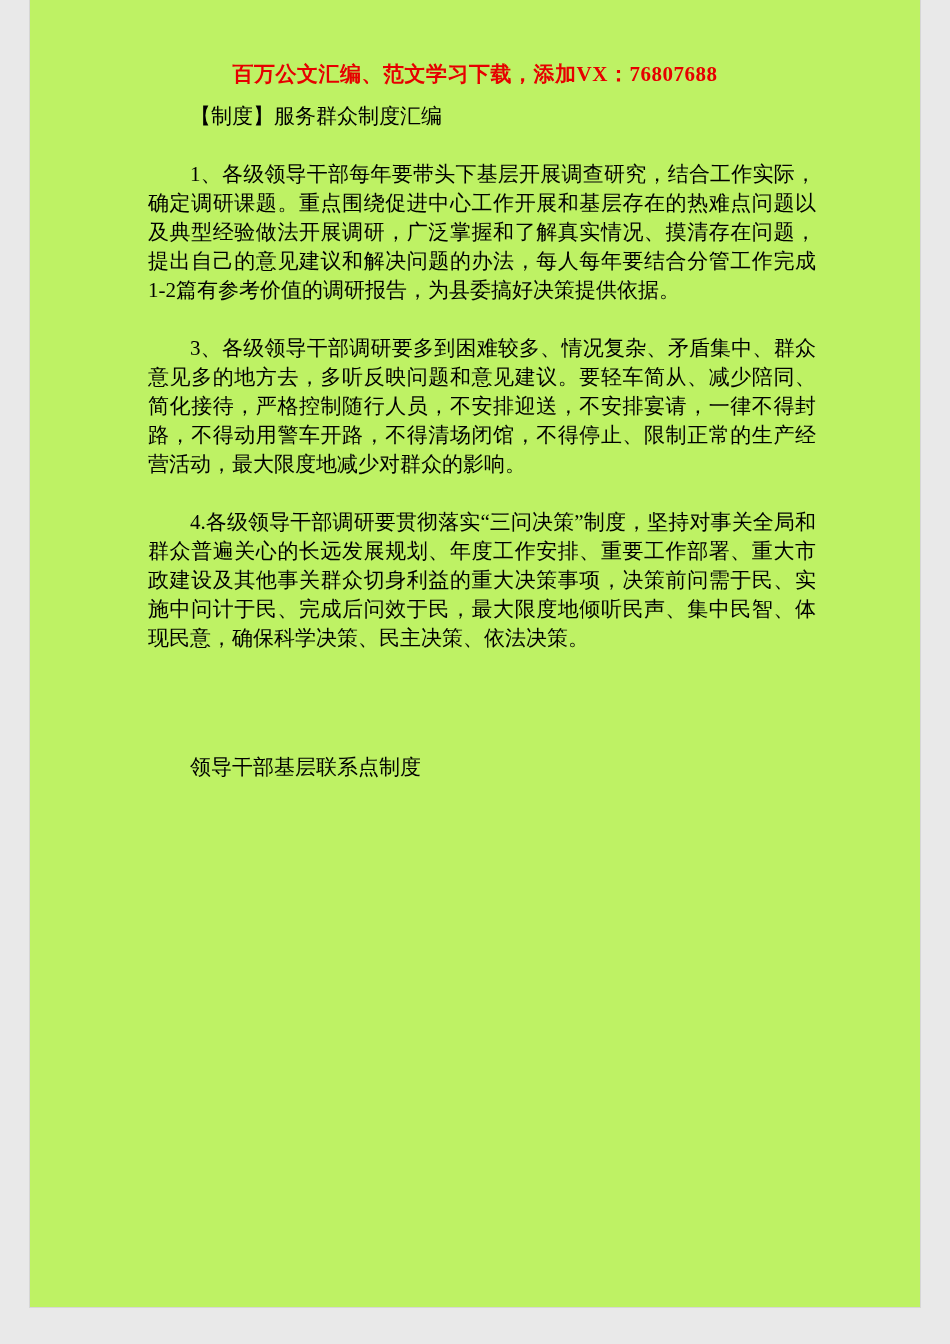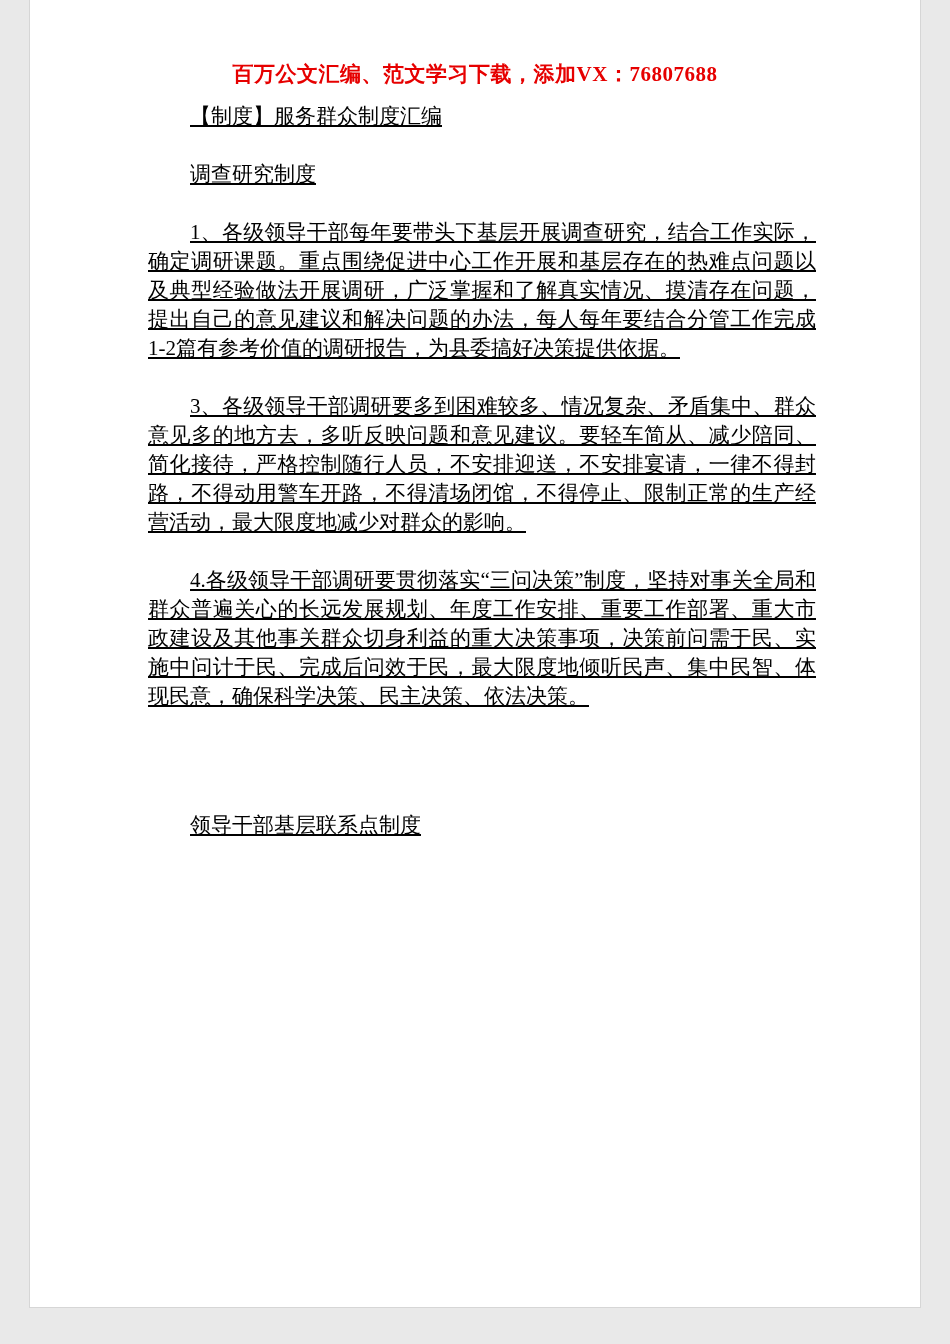--- a/index.html
+++ b/index.html
@@ -17,21 +17,21 @@
     position: relative;
     width: 950px;
     height: 1344px;
   }
   .page {
     position: absolute;
     left: 30px;
     right: 30px;
     top: 0;
     bottom: 37px;
-    background: #ffffff;
+    background: #bef264;
     box-shadow: 0 0 0 1px #d6d6d6;
     overflow: hidden;
   }
   .notice {
     margin-top: 60px;
     margin-bottom: 14px;
     text-align: center;
     font-size: 21px;
     font-weight: bold;
     color: #e60000;
@@ -41,21 +41,20 @@
     padding: 0 104px 0 118px;
     color: #000000;
     font-size: 21px;
     line-height: 29px;
   }
   .content p {
     margin: 0;
     text-indent: 2em;
     text-align: justify;
     text-justify: inter-ideograph;
-    text-decoration: underline;
   }
   .meta-line {
     margin: 0;
   }
   .section-title {
     margin-top: 29px !important;
   }
   .para {
     margin-top: 29px !important;
   }
@@ -70,21 +69,20 @@
   <div class="page">
 
     <div class="notice">百万公文汇编、范文学习下载，添加VX：76807688</div>
 
     <div class="content">
 
       <p class="meta-line">【制度】服务群众制度汇编</p>
 
 
 
-      <p class="section-title">调查研究制度</p>
 
       <p class="para">1、各级领导干部每年要带头下基层开展调查研究，结合工作实际，确定调研课题。重点围绕促进中心工作开展和基层存在的热难点问题以及典型经验做法开展调研，广泛掌握和了解真实情况、摸清存在问题，提出自己的意见建议和解决问题的办法，每人每年要结合分管工作完成1-2篇有参考价值的调研报告，为县委搞好决策提供依据。</p>
 
 
       <p class="para">3、各级领导干部调研要多到困难较多、情况复杂、矛盾集中、群众意见多的地方去，多听反映问题和意见建议。要轻车简从、减少陪同、简化接待，严格控制随行人员，不安排迎送，不安排宴请，一律不得封路，不得动用警车开路，不得清场闭馆，不得停止、限制正常的生产经营活动，最大限度地减少对群众的影响。</p>
 
       <p class="para">4.各级领导干部调研要贯彻落实“三问决策”制度，坚持对事关全局和群众普遍关心的长远发展规划、年度工作安排、重要工作部署、重大市政建设及其他事关群众切身利益的重大决策事项，决策前问需于民、实施中问计于民、完成后问效于民，最大限度地倾听民声、集中民智、体现民意，确保科学决策、民主决策、依法决策。</p>
 
       <p class="section-title-2">领导干部基层联系点制度</p>
 

